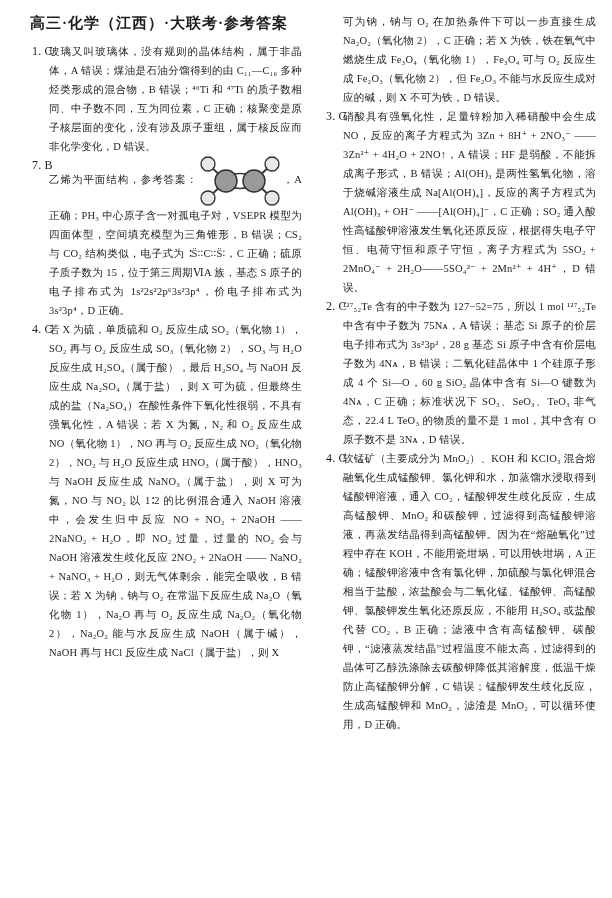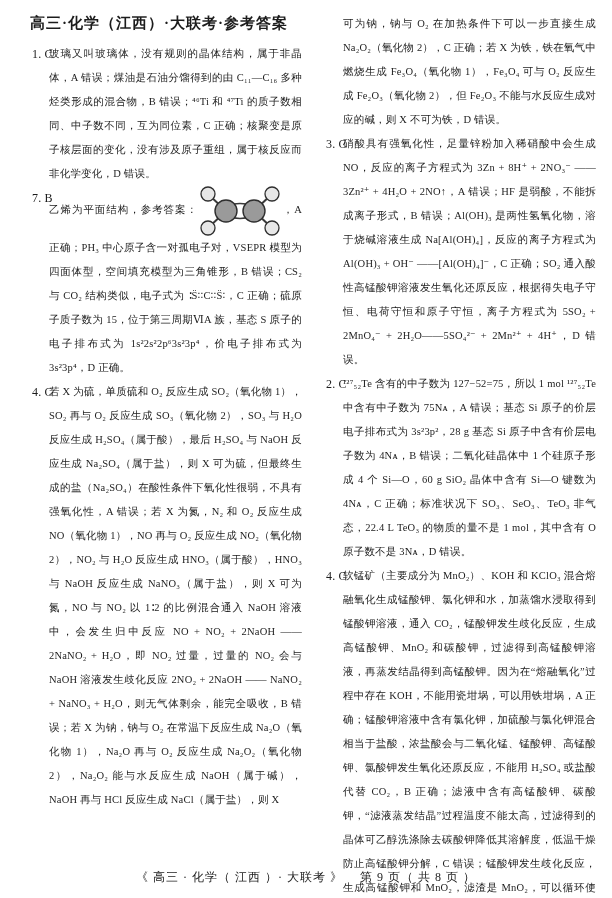--- a/index.html
+++ b/index.html
@@ -23,21 +23,21 @@
     font-size:15px;
     font-weight:bold;
     text-align:center;
     letter-spacing:1px;
     padding:2px 0 9px 0;
   }
   .item {
     position:relative;
     padding-left:33px;
     font-size:10.5px;
-    line-height:24px;
+    line-height:19px;
     text-align:justify;
     letter-spacing:0.2px;
   }
   .item .num {
     position:absolute;
     left:16px; top:0;
     font-size:12px;
     white-space:nowrap;
   }
   .molecule {
@@ -108,16 +108,13 @@
       </div>
 
       <div class="item">
         <span class="num">4. C</span>
         <span>软锰矿（主要成分为 MnO₂）、KOH 和 KClO₃ 混合熔融氧化生成锰酸钾、氯化钾和水，加蒸馏水浸取得到锰酸钾溶液，通入 CO₂，锰酸钾发生歧化反应，生成高锰酸钾、MnO₂ 和碳酸钾，过滤得到高锰酸钾溶液，再蒸发结晶得到高锰酸钾。因为在“熔融氧化”过程中存在 KOH，不能用瓷坩埚，可以用铁坩埚，A 正确；锰酸钾溶液中含有氯化钾，加硫酸与氯化钾混合相当于盐酸，浓盐酸会与二氧化锰、锰酸钾、高锰酸钾、氯酸钾发生氧化还原反应，不能用 H₂SO₄ 或盐酸代替 CO₂，B 正确；滤液中含有高锰酸钾、碳酸钾，“滤液蒸发结晶”过程温度不能太高，过滤得到的晶体可乙醇洗涤除去碳酸钾降低其溶解度，低温干燥防止高锰酸钾分解，C 错误；锰酸钾发生歧化反应，生成高锰酸钾和 MnO₂，滤渣是 MnO₂，可以循环使用，D 正确。</span>
       </div>
 
     </div>
   </div>
 
-  <div class="footer">
-    <span>《 高三 · 化学（ 江西 ）· 大联考 》　 第 9 页（ 共 8 页 ）</span>
-  </div>
 </div>
 
 </body></html>

